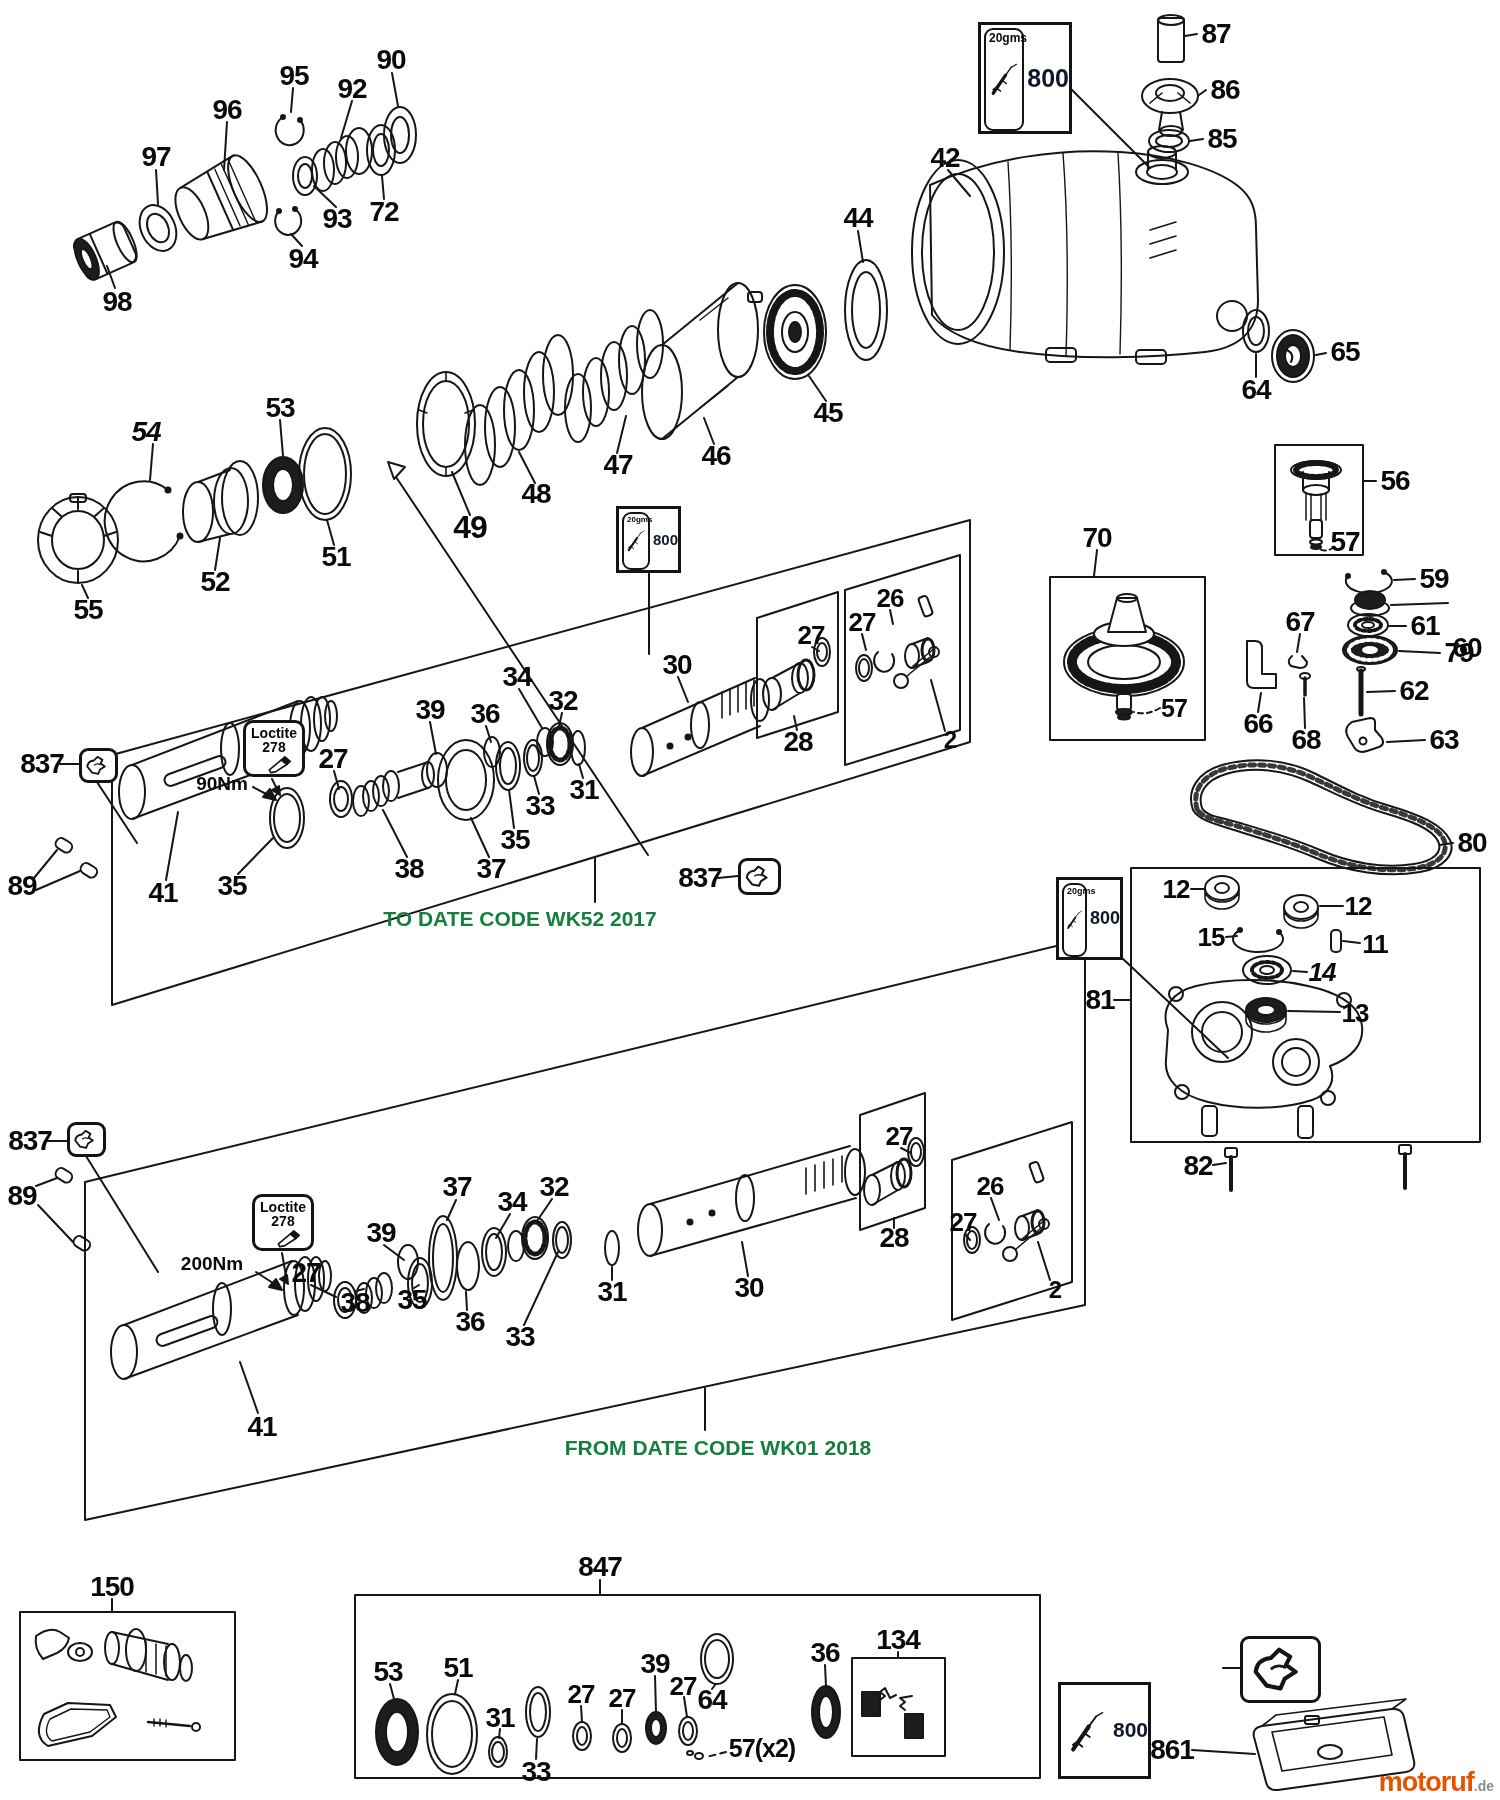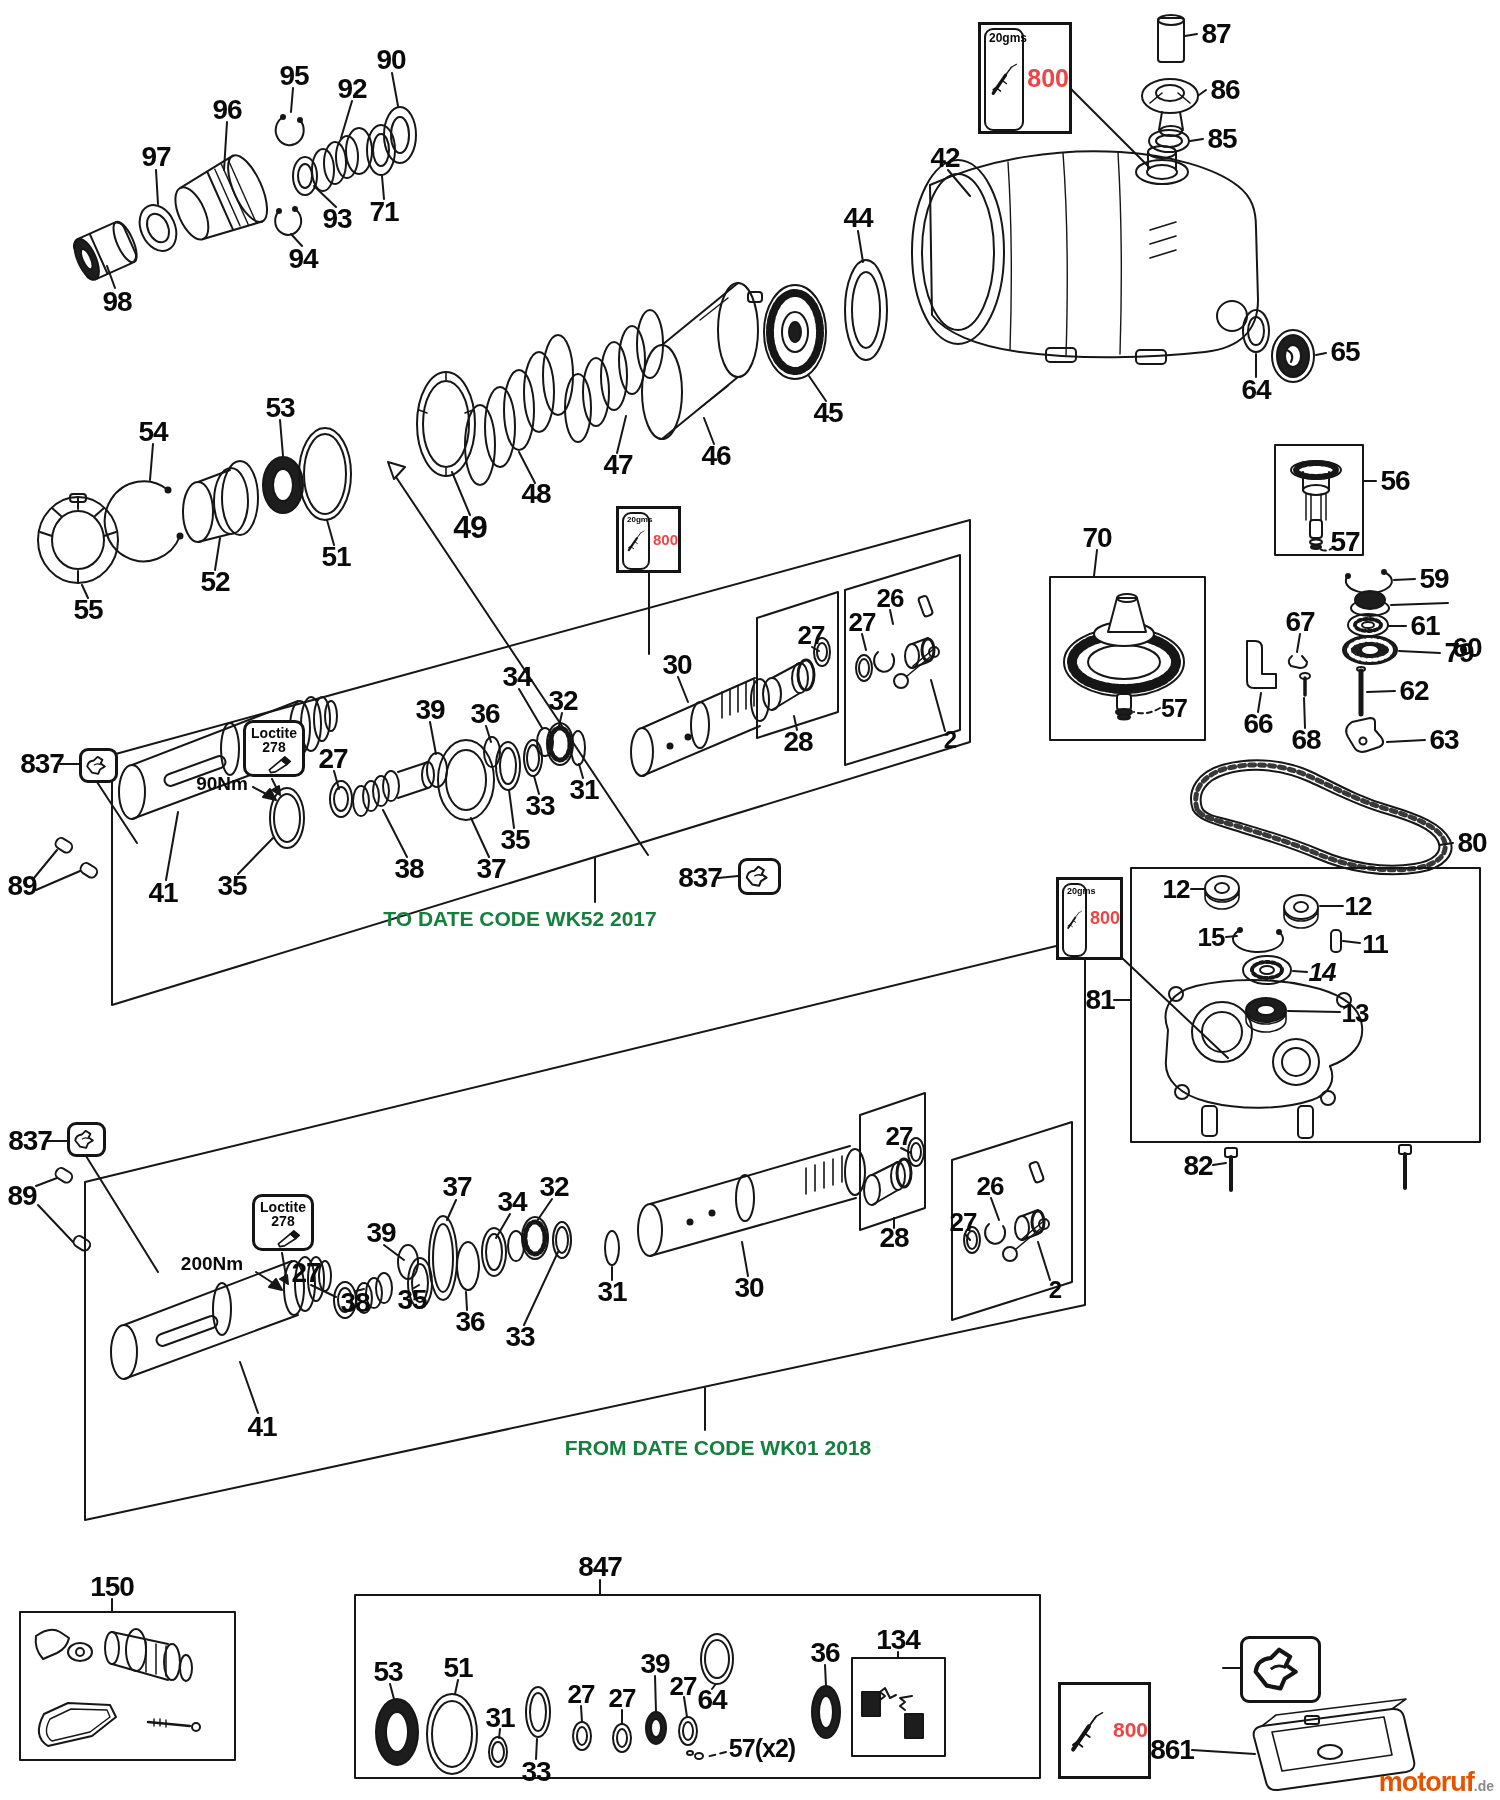--- a/index.html
+++ b/index.html
@@ -16,21 +16,21 @@
   .lbox{position:absolute;border:3px solid #141414;border-radius:10px;background:#fff;
         display:flex;flex-direction:column;align-items:center;justify-content:flex-start;
         font-weight:bold;color:#0a0a0a;line-height:1.02;padding-top:3px;box-sizing:border-box;}
   .lbox .pencil{position:absolute;right:2px;bottom:0px;width:60%;height:45%;}
   .gbox{position:absolute;border:3px solid #141414;background:#fff;display:flex;
         align-items:center;box-sizing:border-box;}
   .gbox .ginner{position:relative;flex:1;align-self:stretch;margin:3px 3px 0 3px;}
   .gbox .ginner.framed{border:2px solid #141414;border-radius:9px;}
   .gbox .ginner svg{position:absolute;left:0;top:0;width:100%;height:100%;}
   .gbox .gms{position:absolute;top:1px;left:3px;font-weight:bold;color:#0a0a0a;z-index:2;}
-  .gbox .gnum{font-weight:bold;color:#ef4444;line-height:1.15;}
+  .gbox .gnum{font-weight:bold;color:#0f172a;line-height:1.15;}
   .pouch{position:absolute;border:3px solid #141414;border-radius:9px;background:#fff;box-sizing:border-box;}
   .pouch svg{position:absolute;left:4%;top:4%;width:92%;height:92%;}
   .watermark{position:absolute;right:6px;bottom:2px;font-weight:bold;white-space:nowrap;}
   .watermark .brand{font-size:27px;letter-spacing:-1px;}
   .watermark .tld{font-size:14px;}
 </style>
 </head>
 <body>
 
 <div class="canvas">
@@ -548,34 +548,34 @@
 
 </g>
 </svg>
 
 <div id="overlay">
       <div class="plabel" style="font-size: 28px; left: 391px; top: 60px;">90</div>
       <div class="plabel" style="font-size: 28px; left: 294px; top: 76px;">95</div>
       <div class="plabel" style="font-size: 28px; left: 352px; top: 89px;">92</div>
       <div class="plabel" style="font-size: 28px; left: 227px; top: 110px;">96</div>
       <div class="plabel" style="font-size: 28px; left: 156px; top: 157px;">97</div>
-      <div class="plabel" style="font-size: 28px; left: 384px; top: 212px;">71</div>
+      <div class="plabel" style="font-size: 28px; left: 384px; top: 212px;">72</div>
       <div class="plabel" style="font-size: 28px; left: 337px; top: 219px;">93</div>
       <div class="plabel" style="font-size: 28px; left: 303px; top: 259px;">94</div>
       <div class="plabel" style="font-size: 28px; left: 117px; top: 302px;">98</div>
       <div class="plabel" style="font-size: 28px; left: 1216px; top: 34px;">87</div>
       <div class="plabel" style="font-size: 28px; left: 1225px; top: 90px;">86</div>
       <div class="plabel" style="font-size: 28px; left: 1222px; top: 139px;">85</div>
       <div class="plabel" style="font-size: 28px; left: 945px; top: 158px;">42</div>
       <div class="plabel" style="font-size: 28px; left: 858px; top: 218px;">44</div>
       <div class="plabel" style="font-size: 28px; left: 1256px; top: 390px;">64</div>
       <div class="plabel" style="font-size: 28px; left: 1345px; top: 352px;">65</div>
       <div class="plabel" style="font-size: 28px; left: 828px; top: 413px;">45</div>
       <div class="plabel" style="font-size: 28px; left: 280px; top: 408px;">53</div>
-      <div class="plabel" style="font-size: 28px; left: 153px; top: 432px;">54</div>
+      <div class="plabel" style="font-size: 28px; left: 146px; top: 432px; font-style: italic;">54</div>
       <div class="plabel" style="font-size: 32px; left: 470px; top: 527px; text-align: right;">49</div>
       <div class="plabel" style="font-size: 28px; left: 536px; top: 494px;">48</div>
       <div class="plabel" style="font-size: 28px; left: 618px; top: 465px;">47</div>
       <div class="plabel" style="font-size: 28px; left: 716px; top: 456px;">46</div>
       <div class="plabel" style="font-size: 28px; left: 336px; top: 557px;">51</div>
       <div class="plabel" style="font-size: 28px; left: 215px; top: 582px;">52</div>
       <div class="plabel" style="font-size: 28px; left: 88px; top: 610px;">55</div>
       <div class="plabel" style="font-size: 28px; left: 1395px; top: 481px;">56</div>
       <div class="plabel" style="font-size: 28px; left: 1345px; top: 542px;">57</div>
       <div class="plabel" style="font-size: 28px; left: 1097px; top: 538px;">70</div>

